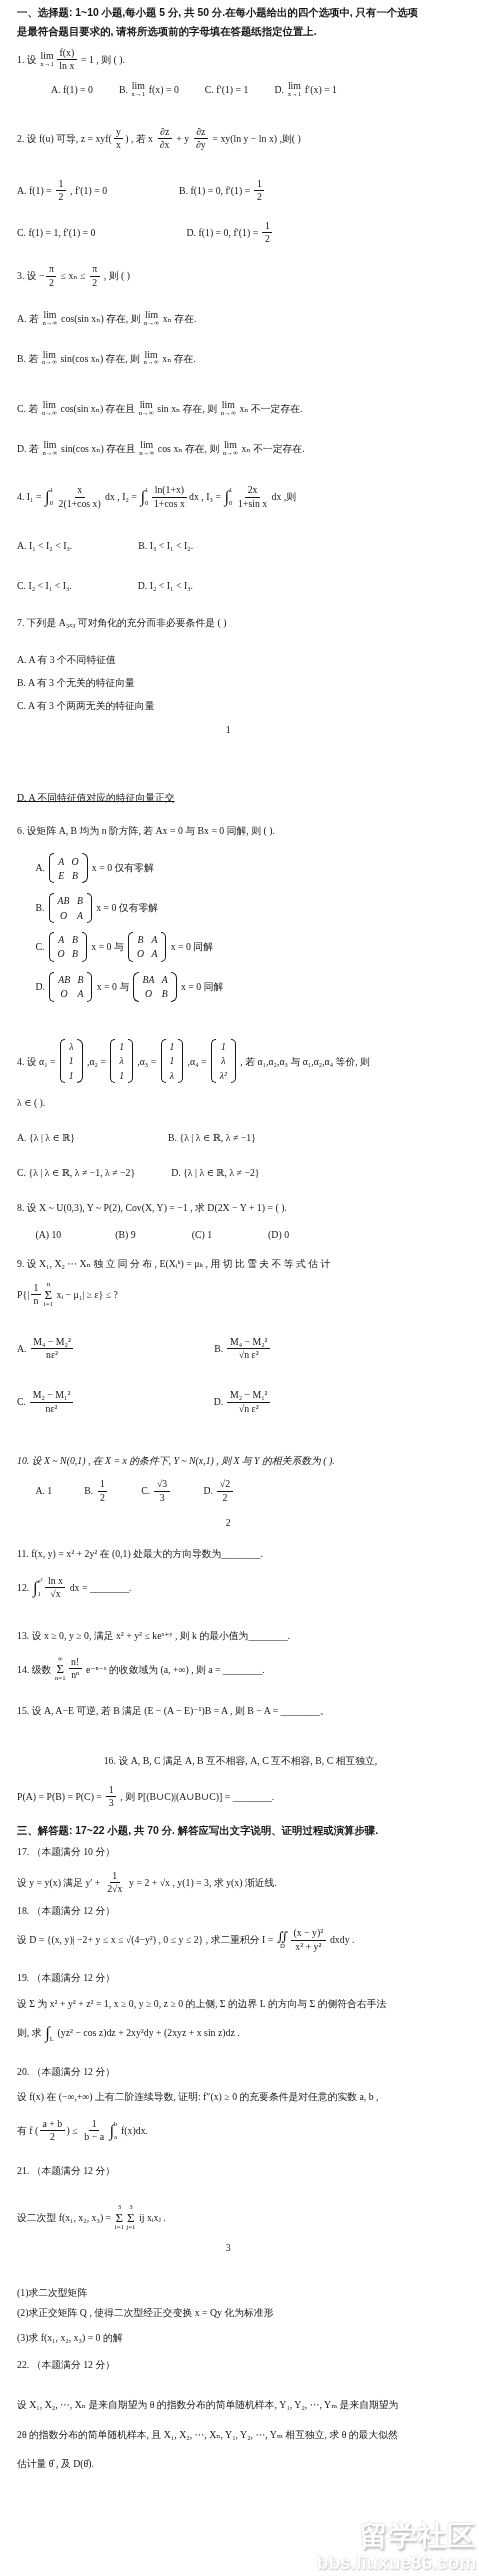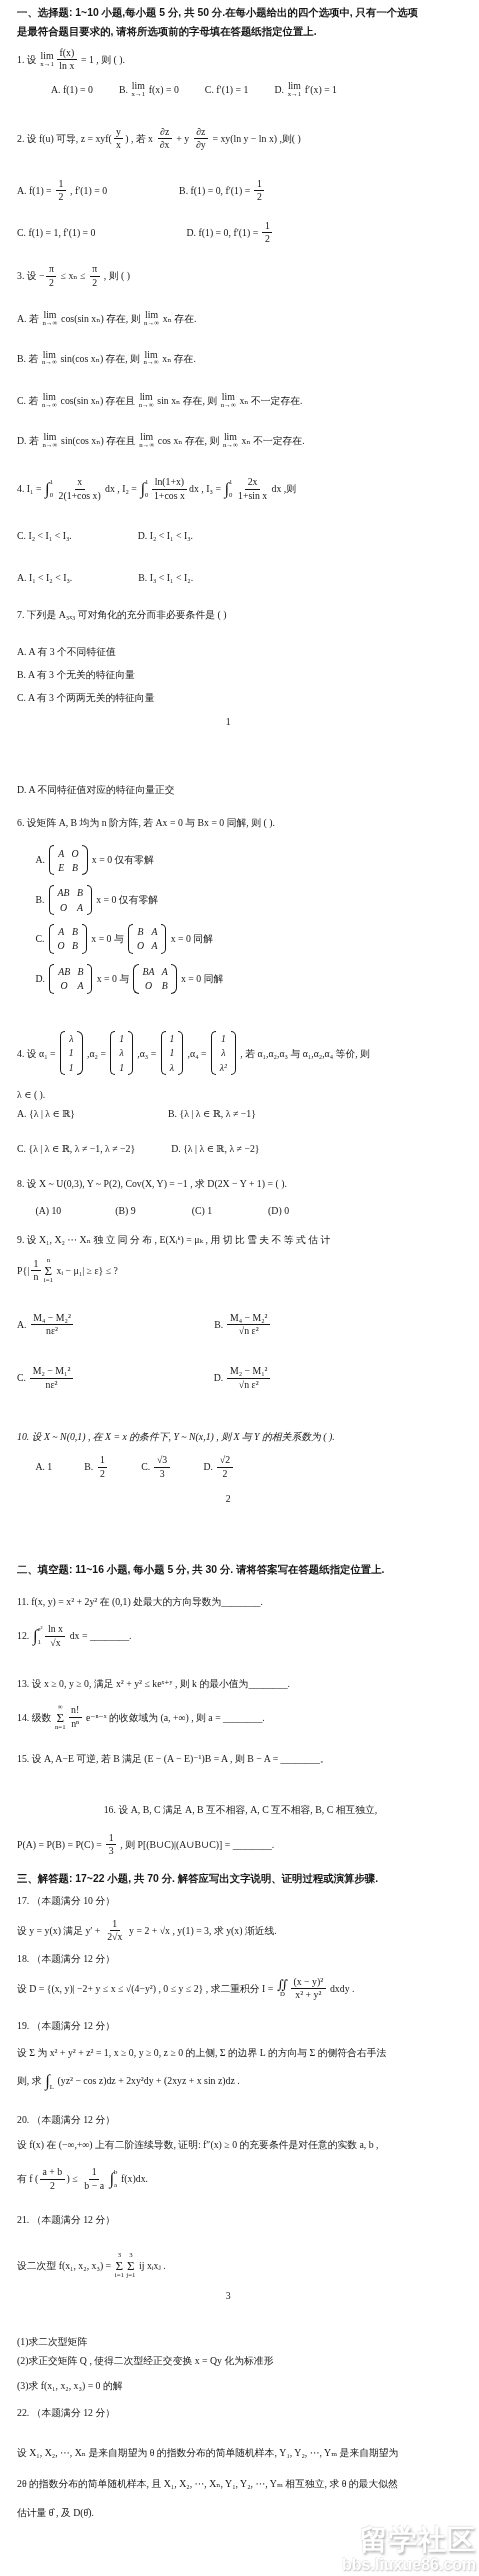--- a/index.html
+++ b/index.html
@@ -29,21 +29,21 @@
   .ib .b{display:flex; flex-direction:column; justify-content:space-between; height:19.7px; font-size:6.8px; line-height:1;}
   .mat{display:inline-flex; align-items:stretch; vertical-align:middle; margin:0 1.8px;}
   .mat .p-l{width:4.3px; border:0.9px solid #161616; border-right:none; border-radius:6.1px 0 0 6.1px;}
   .mat .p-r{width:4.3px; border:0.9px solid #161616; border-left:none; border-radius:0 6.1px 6.1px 0;}
   .mat .grid{display:inline-grid; column-gap:7.4px; row-gap:1.2px; padding:1.2px 3.7px; align-self:center; text-align:center; font-style:italic;}
   .g{display:inline-block; height:0.6px;}
   .watermark{position:absolute; right:3.7px; bottom:2.5px; text-align:right;
     font-family:"Liberation Sans","DejaVu Sans",sans-serif; font-weight:bold;}
   .wm-title{font-size:28px; letter-spacing:1.2px; color:#ffffff;
     text-shadow:1.2px 1.8px 2.5px #b5b5b5, -0.6px -0.6px 0.6px #e8e8e8;}
-  .wm-url{font-size:16px; color:#ffffff; margin-top:-3.7px;
+  .wm-url{font-size:19px; color:#ffffff; margin-top:-3.7px;
     text-shadow:0.6px 1.2px 1.8px #bcbcbc, -0.6px -0.6px 0.6px #ececec;}
 </style>
 </head>
 <body>
 
 <div class="doc">
     <div class="line bold" style="margin-top: 2.5px;"><span class="txt">一、选择题: 1~10 小题,每小题 5 分, 共 50 分.在每小题给出的四个选项中, 只有一个选项</span></div>
     <div class="line bold" style="margin-top: 4.9px;"><span class="txt">是最符合题目要求的, 请将所选项前的字母填在答题纸指定位置上.</span></div>
     <div class="line" style="margin-top: 7.4px;"><span class="txt">1. 设 </span><span class="st">
         <span class="main word">lim</span>
@@ -94,21 +94,21 @@
         <span class="main word">lim</span>
         <span class="under">n→∞</span>
       </span><span class="txt"> xₙ 存在.</span></div>
     <div class="line" style="margin-top: 23px;"><span class="txt">B.  若 </span><span class="st">
         <span class="main word">lim</span>
         <span class="under">n→∞</span>
       </span><span class="txt"> sin(cos xₙ) 存在,  则 </span><span class="st">
         <span class="main word">lim</span>
         <span class="under">n→∞</span>
       </span><span class="txt"> xₙ 存在.</span></div>
-    <div class="line" style="margin-top: 26px;"><span class="txt">C.  若 </span><span class="st">
+    <div class="line" style="margin-top: 34px;"><span class="txt">C.  若 </span><span class="st">
         <span class="main word">lim</span>
         <span class="under">n→∞</span>
       </span><span class="txt"> cos(sin xₙ) 存在且 </span><span class="st">
         <span class="main word">lim</span>
         <span class="under">n→∞</span>
       </span><span class="txt"> sin xₙ 存在,  则 </span><span class="st">
         <span class="main word">lim</span>
         <span class="under">n→∞</span>
       </span><span class="txt"> xₙ 不一定存在.</span></div>
     <div class="line" style="margin-top: 23px;"><span class="txt">D.  若 </span><span class="st">
@@ -142,28 +142,28 @@
       </span><span class="txt">dx ,  I₃ = </span><span class="ib">
         <span class="sign">∫</span>
         <span class="b">
           <span>1</span>
           <span>0</span>
         </span>
       </span><span class="frac">
         <span class="num">2x</span>
         <span class="den">1+sin x</span>
       </span><span class="txt">dx ,则</span></div>
+    <div class="line" style="margin-top: 28px;"><span class="txt">A.  I₁ &lt; I₂ &lt; I₃.</span><span class="g" style="width: 66px;"></span><span class="txt">B.  I₃ &lt; I₁ &lt; I₂.</span></div>
     <div class="line" style="margin-top: 26px;"><span class="txt">C.  I₂ &lt; I₁ &lt; I₃.</span><span class="g" style="width: 66px;"></span><span class="txt">D.  I₂ &lt; I₁ &lt; I₃.</span></div>
-    <div class="line" style="margin-top: 28px;"><span class="txt">A.  I₁ &lt; I₂ &lt; I₃.</span><span class="g" style="width: 66px;"></span><span class="txt">B.  I₃ &lt; I₁ &lt; I₂.</span></div>
     <div class="line" style="margin-top: 23px;"><span class="txt">7.  下列是 A₃ₓ₃ 可对角化的充分而非必要条件是 (      )</span></div>
     <div class="line" style="margin-top: 22px;"><span class="txt">A. A 有 3 个不同特征值</span></div>
     <div class="line" style="margin-top: 8.6px;"><span class="txt">B. A 有 3 个无关的特征向量</span></div>
     <div class="line" style="margin-top: 8.6px;"><span class="txt">C. A 有 3 个两两无关的特征向量</span></div>
     <div class="line page" style="margin-top: 9.8px;"><span class="txt">1</span></div>
-    <div class="line" style="margin-top: 54px;"><span class="txt">D. A 不同特征值对应的特征向量正交</span></div>
+    <div class="line" style="margin-top: 54px; text-decoration: underline;"><span class="txt">D. A 不同特征值对应的特征向量正交</span></div>
     <div class="line" style="margin-top: 18.4px;"><span class="txt">6.  设矩阵 A, B 均为 n 阶方阵,  若 Ax = 0 与 Bx = 0 同解,  则 (      ).</span></div>
     <div class="line ind1" style="margin-top: 16px;"><span class="txt">A.  </span><span class="mat">
         <span class="p-l"></span>
         <span class="grid" style="grid-template-columns: repeat(2, auto);">
           <span>A</span>
           <span>O</span>
           <span>E</span>
           <span>B</span>
         </span>
         <span class="p-r"></span>
@@ -243,21 +243,21 @@
       </span><span class="txt"> ,α₄ = </span><span class="mat">
         <span class="p-l"></span>
         <span class="grid" style="grid-template-columns: repeat(1, auto);">
           <span>1</span>
           <span>λ</span>
           <span>λ²</span>
         </span>
         <span class="p-r"></span>
       </span><span class="txt"> ,  若 α₁,α₂,α₃ 与 α₁,α₂,α₄ 等价, 则</span></div>
     <div class="line" style="margin-top: 12.3px;"><span class="txt">λ ∈ (      ).</span></div>
-    <div class="line" style="margin-top: 4px;"><span class="txt">A. {λ | λ ∈ ℝ}</span><span class="g" style="width: 93px;"></span><span class="txt">B. {λ | λ ∈ ℝ, λ ≠ −1}</span></div>
+    <div class="line" style="margin-top: 20px;"><span class="txt">A. {λ | λ ∈ ℝ}</span><span class="g" style="width: 93px;"></span><span class="txt">B. {λ | λ ∈ ℝ, λ ≠ −1}</span></div>
     <div class="line" style="margin-top: 21px;"><span class="txt">C. {λ | λ ∈ ℝ, λ ≠ −1, λ ≠ −2}</span><span class="g" style="width: 36px;"></span><span class="txt">D. {λ | λ ∈ ℝ, λ ≠ −2}</span></div>
     <div class="line" style="margin-top: 21px;"><span class="txt">8.  设 X ~ U(0,3), Y ~ P(2), Cov(X, Y) = −1 , 求 D(2X − Y + 1) = (      ).</span></div>
     <div class="line ind1" style="margin-top: 12.3px;"><span class="txt">(A)  10</span><span class="g" style="width: 54px;"></span><span class="txt">(B)  9</span><span class="g" style="width: 56px;"></span><span class="txt">(C)  1</span><span class="g" style="width: 56px;"></span><span class="txt">(D)  0</span></div>
     <div class="line" style="margin-top: 14.7px;"><span class="txt">9.  设 X₁, X₂ ⋯ Xₙ 独 立 同 分 布 ,   E(Xᵢᵏ) = μₖ ,  用 切 比 雪 夫 不 等 式 估 计</span></div>
     <div class="line" style="margin-top: 11px;"><span class="txt">P{|</span><span class="frac">
         <span class="num">1</span>
         <span class="den">n</span>
       </span><span class="st">
         <span class="over">n</span>
         <span class="main">Σ</span>
@@ -282,21 +282,20 @@
         <span class="num">1</span>
         <span class="den">2</span>
       </span><span class="g" style="width: 32px;"></span><span class="txt">C.  </span><span class="frac">
         <span class="num">√3</span>
         <span class="den">3</span>
       </span><span class="g" style="width: 32px;"></span><span class="txt">D. </span><span class="frac">
         <span class="num">√2</span>
         <span class="den">2</span>
       </span></div>
     <div class="line page" style="margin-top: 11px;"><span class="txt">2</span></div>
-    <div class="line bold" style="margin-top: 58px;"><span class="txt">二、填空题: 11~16 小题, 每小题 5 分, 共 30 分. 请将答案写在答题纸指定位置上.</span></div>
     <div class="line" style="margin-top: 17px;"><span class="txt">11.  f(x, y) = x² + 2y² 在 (0,1) 处最大的方向导数为________.</span></div>
     <div class="line" style="margin-top: 14.7px;"><span class="txt">12.  </span><span class="ib">
         <span class="sign">∫</span>
         <span class="b">
           <span>e²</span>
           <span>1</span>
         </span>
       </span><span class="frac">
         <span class="num">ln x</span>
         <span class="den">√x</span>

